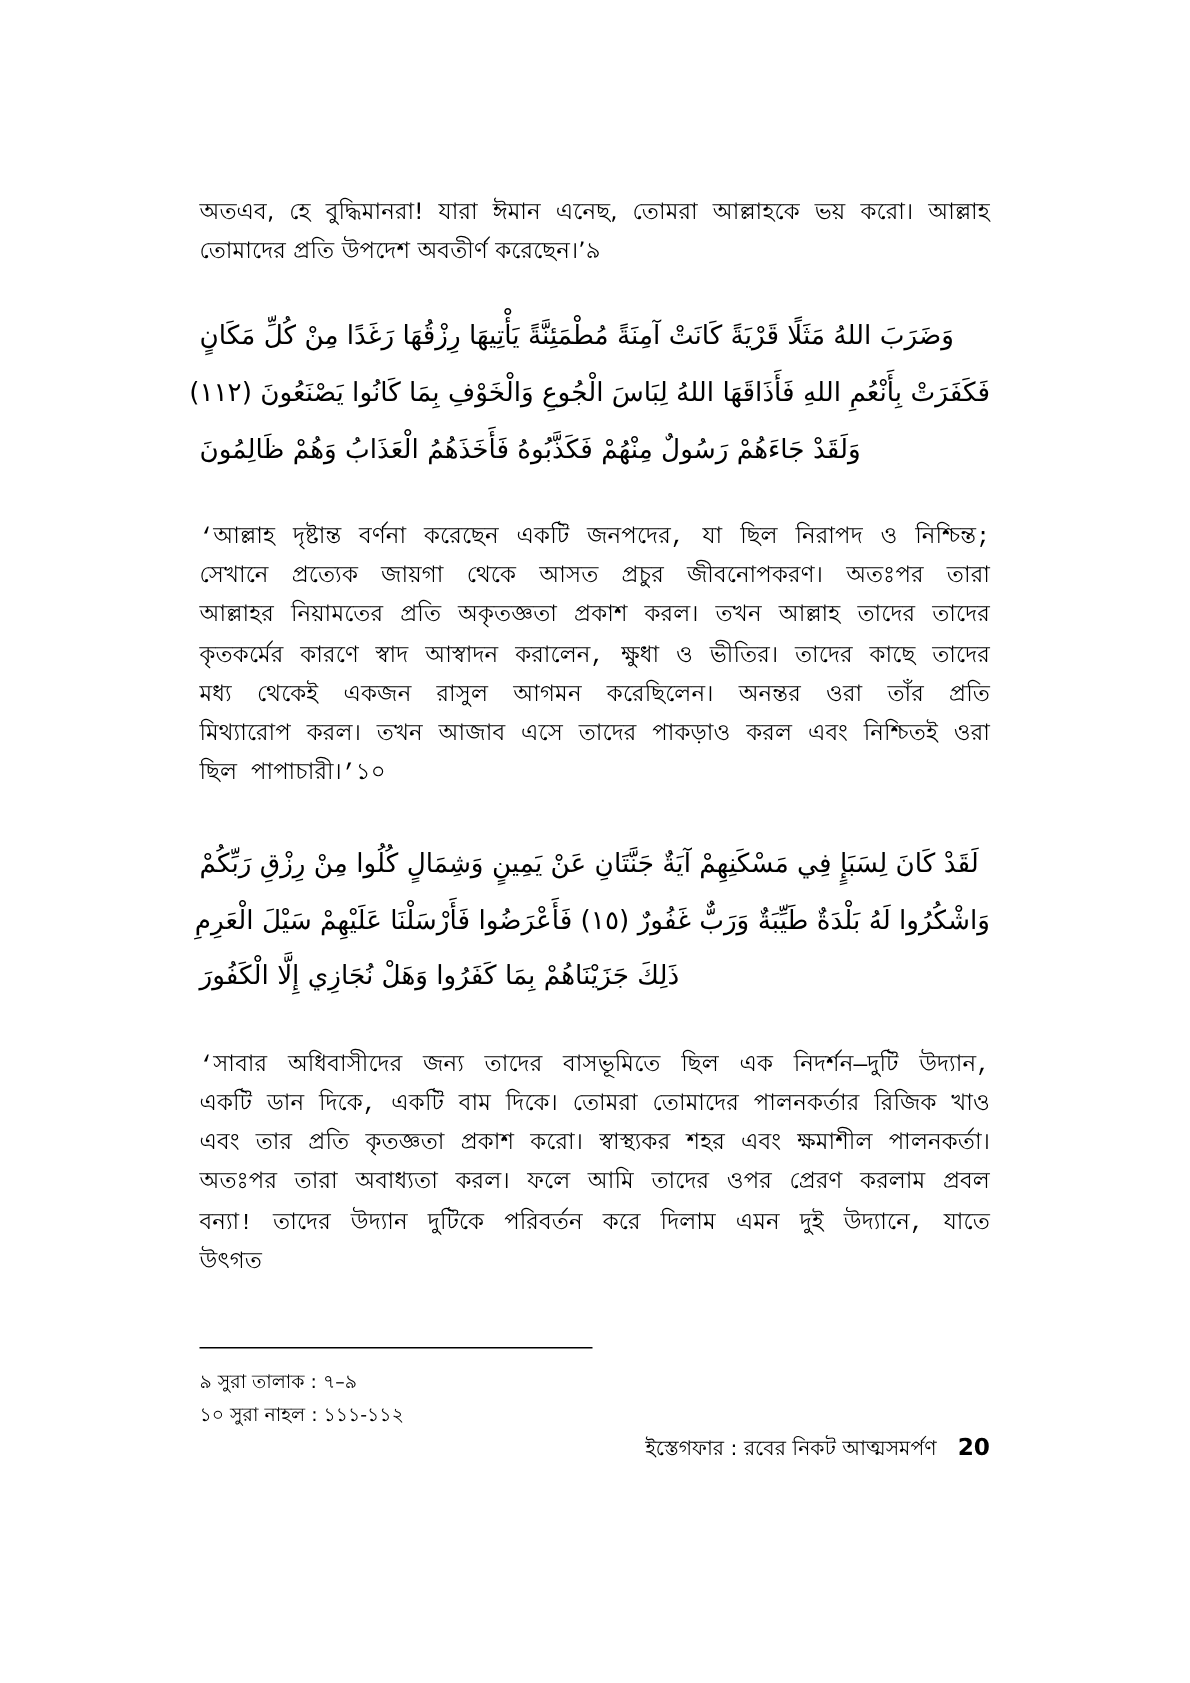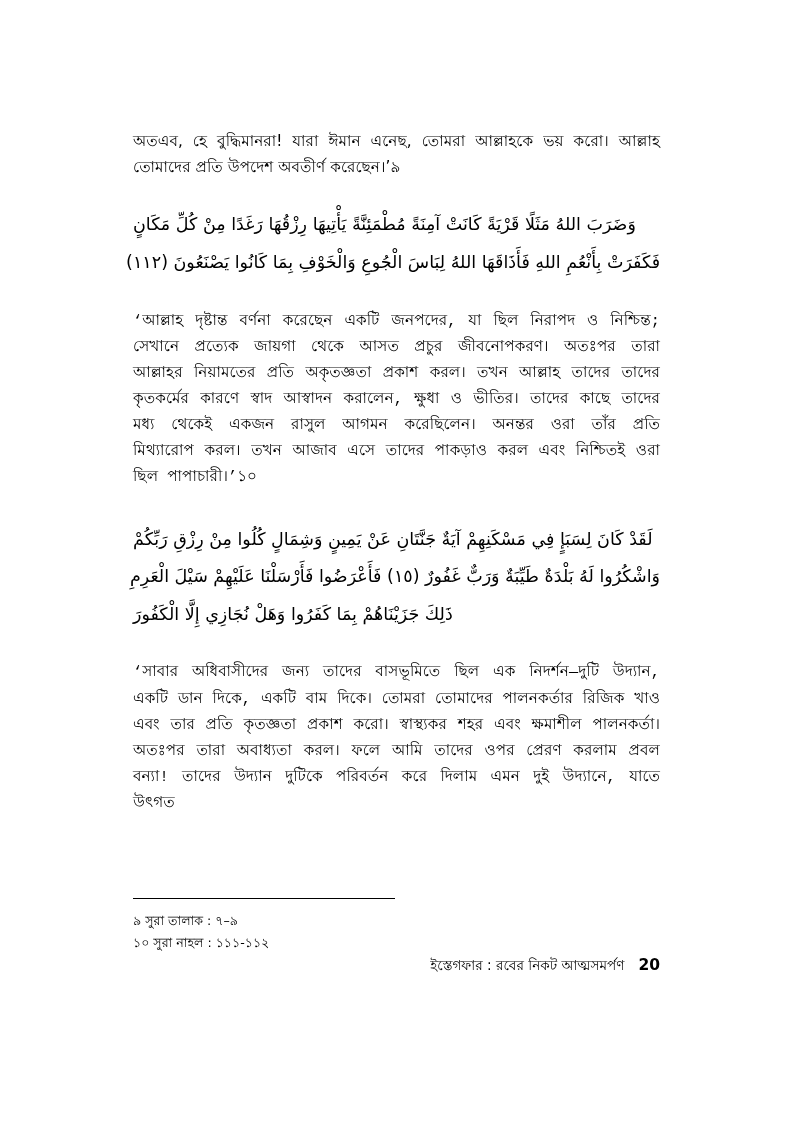--- a/index.html
+++ b/index.html
@@ -102,20 +102,21 @@
 
   <div class="content">
 
     <p class="bn-para">অতএব, হে বুদ্ধিমানরা! যারা ঈমান এনেছ, তোমরা আল্লাহকে ভয় করো। আল্লাহ তোমাদের প্রতি উপদেশ অবতীর্ণ করেছেন।’৯</p>
 
     <div class="gap-26"></div>
 
     <div class="ar-block">
       <span class="ar-line">وَضَرَبَ اللهُ مَثَلًا قَرْيَةً كَانَتْ آمِنَةً مُطْمَئِنَّةً يَأْتِيهَا رِزْقُهَا رَغَدًا مِنْ كُلِّ مَكَانٍ</span>
       <span class="ar-line">فَكَفَرَتْ بِأَنْعُمِ اللهِ فَأَذَاقَهَا اللهُ لِبَاسَ الْجُوعِ وَالْخَوْفِ بِمَا كَانُوا يَصْنَعُونَ (١١٢)</span>
+      <span class="ar-line">وَلَقَدْ جَاءَهُمْ رَسُولٌ مِنْهُمْ فَكَذَّبُوهُ فَأَخَذَهُمُ الْعَذَابُ وَهُمْ ظَالِمُونَ</span>
     </div>
 
     <div class="gap-26"></div>
 
     <p class="bn-para indent-quote">‘আল্লাহ দৃষ্টান্ত বর্ণনা করেছেন একটি জনপদের, যা ছিল নিরাপদ ও নিশ্চিন্ত; সেখানে প্রত্যেক জায়গা থেকে আসত প্রচুর জীবনোপকরণ। অতঃপর তারা আল্লাহর নিয়ামতের প্রতি অকৃতজ্ঞতা প্রকাশ করল। তখন আল্লাহ তাদের তাদের কৃতকর্মের কারণে স্বাদ আস্বাদন করালেন, ক্ষুধা ও ভীতির। তাদের কাছে তাদের মধ্য থেকেই একজন রাসুল আগমন করেছিলেন। অনন্তর ওরা তাঁর প্রতি মিথ্যারোপ করল। তখন আজাব এসে তাদের পাকড়াও করল এবং নিশ্চিতই ওরা ছিল পাপাচারী।’১০</p>
 
     <div class="gap-30"></div>
 
     <div class="ar-block">
       <span class="ar-line">لَقَدْ كَانَ لِسَبَإٍ فِي مَسْكَنِهِمْ آيَةٌ جَنَّتَانِ عَنْ يَمِينٍ وَشِمَالٍ كُلُوا مِنْ رِزْقِ رَبِّكُمْ</span>

